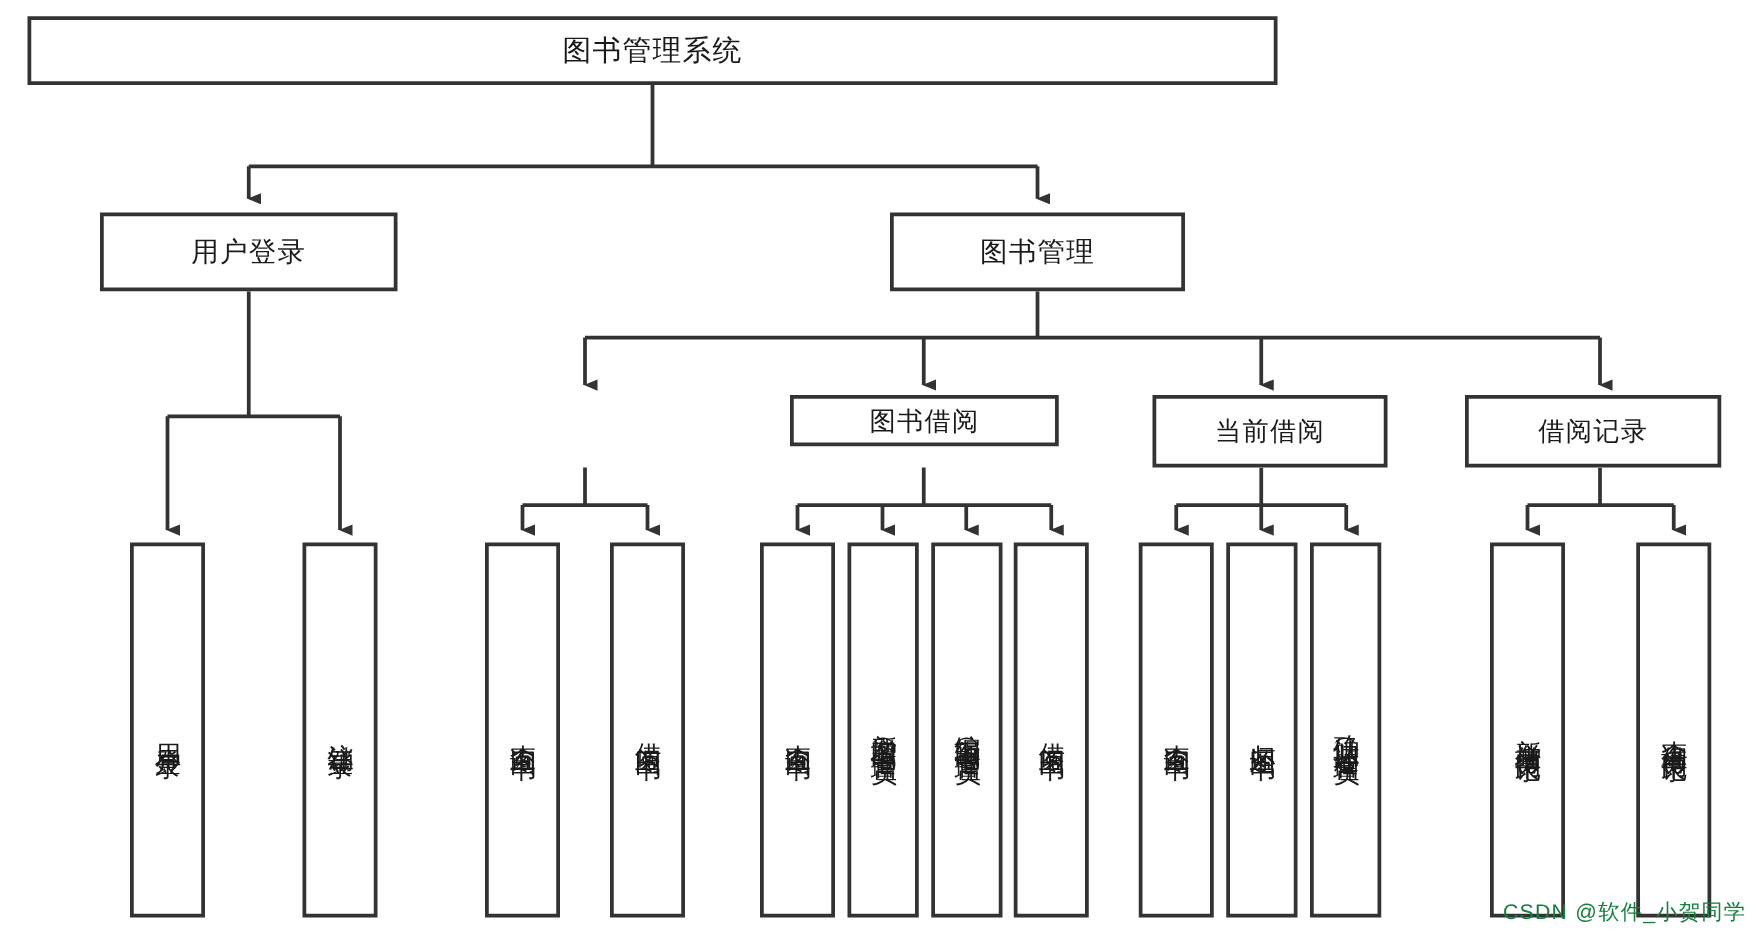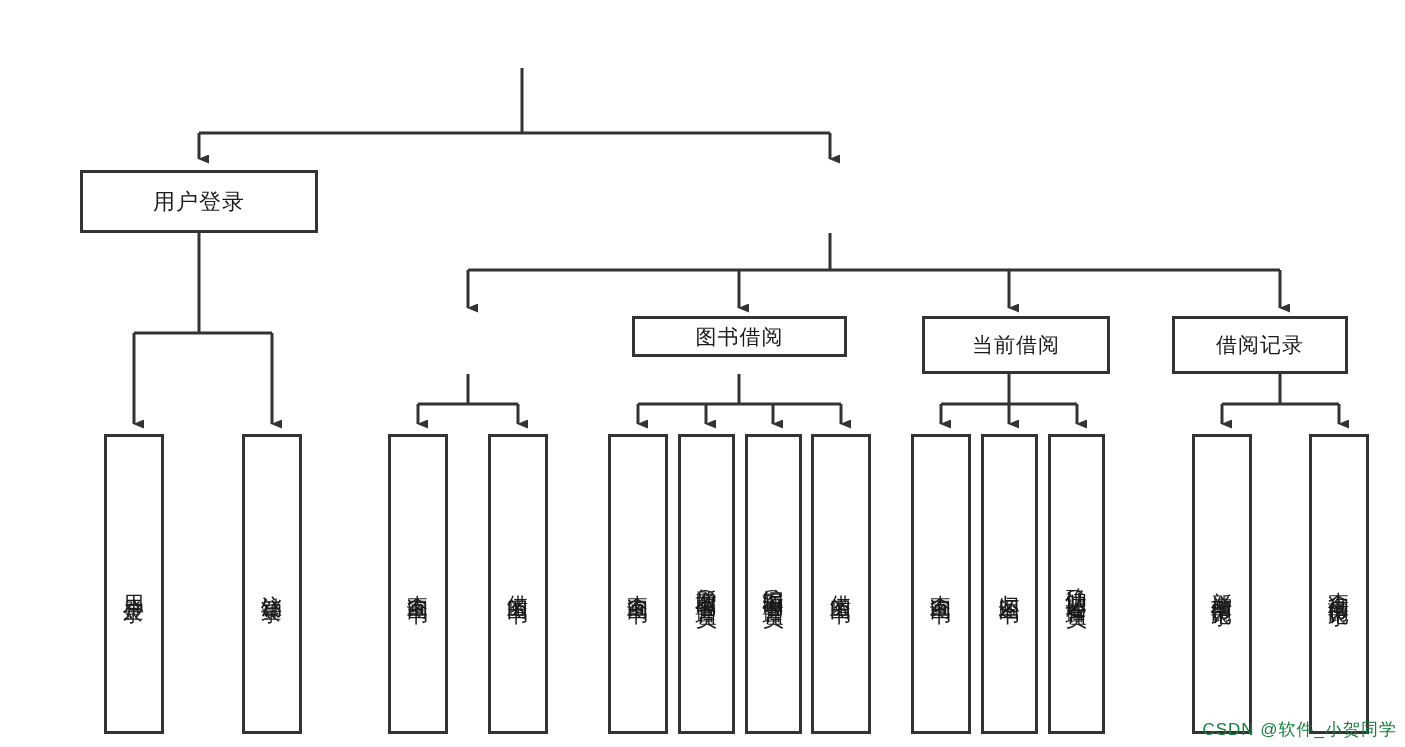--- a/index.html
+++ b/index.html
@@ -118,32 +118,38 @@
       <path d="M1009,404 L1009,424" marker-end="url(#arrow)"></path>
       <path d="M1077,404 L1077,424" marker-end="url(#arrow)"></path>
 
       <path d="M1280,374 L1280,404"></path>
       <path d="M1222,404 L1339,404"></path>
       <path d="M1222,404 L1222,424" marker-end="url(#arrow)"></path>
       <path d="M1339,404 L1339,424" marker-end="url(#arrow)"></path>
     </g>
   </svg>
 
+  <div class="node root" style="left:22px; top:13px; width:1000px; height:55px;">
+    <span class="hlabel">图书管理系统</span>
+  </div>
 
   <div class="node lvl1" style="left:80px; top:170px; width:238px; height:63px;">
     <span class="hlabel">用户登录</span>
+  </div>
+  <div class="node lvl1" style="left:712px; top:170px; width:236px; height:63px;">
+    <span class="hlabel">图书管理</span>
   </div>
 
   <div class="node lvl2" style="left:632px; top:316px; width:215px; height:41px;">
     <span class="hlabel">图书借阅</span>
   </div>
   <div class="node lvl2" style="left:922px; top:316px; width:188px; height:58px;">
     <span class="hlabel">当前借阅</span>
   </div>
-  <div class="node lvl2" style="left:1172px; top:316px; width:176px; height:58px;">
+  <div class="node lvl2" style="left:1172px; top:316px; width:205px; height:58px;">
     <span class="hlabel">借阅记录</span>
   </div>
 
   <div class="node leaf" style="left:104px; top:434px; width:60px; height:300px;">
     <span class="vlabel">用户登录</span>
   </div>
   <div class="node leaf" style="left:242px; top:434px; width:60px; height:300px;">
     <span class="vlabel">注销登录</span>
   </div>
 

